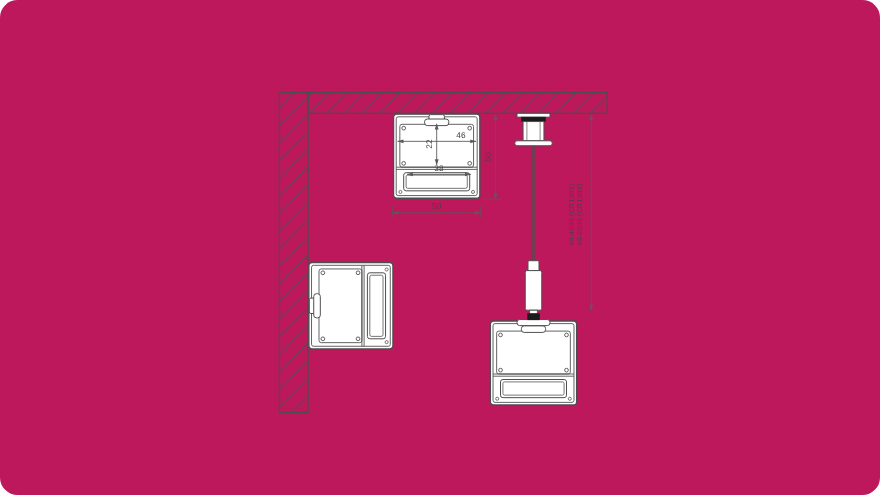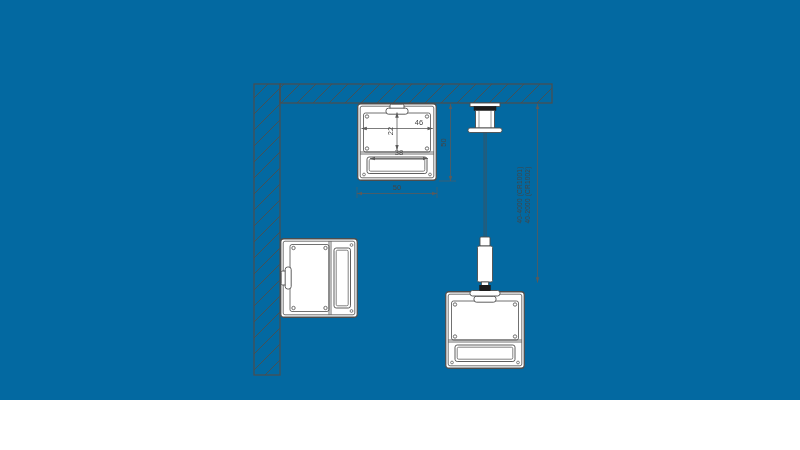--- a/index.html
+++ b/index.html
@@ -1,21 +1,22 @@
 <!DOCTYPE html>
 <html><head>
 <meta charset="utf-8">
 <style>
   html,body{margin:0;padding:0;background:#ffffff;}
   .sheet{
     position:relative;
-    width:800px;height:400px;
-    background:#0369a1;
+    width:800px;height:450px;
+    background:#be185d;
     overflow:hidden;
     font-family:"Liberation Sans", sans-serif;
+    border-radius:16px;
   }
   svg text{
     font-family:"Liberation Sans", sans-serif;
     fill:#444444;
   }
   .dim-label{font-size:7.5px;}
   .code-label{font-size:6.5px;letter-spacing:.2px;}
 </style>
 </head>
 <body>

